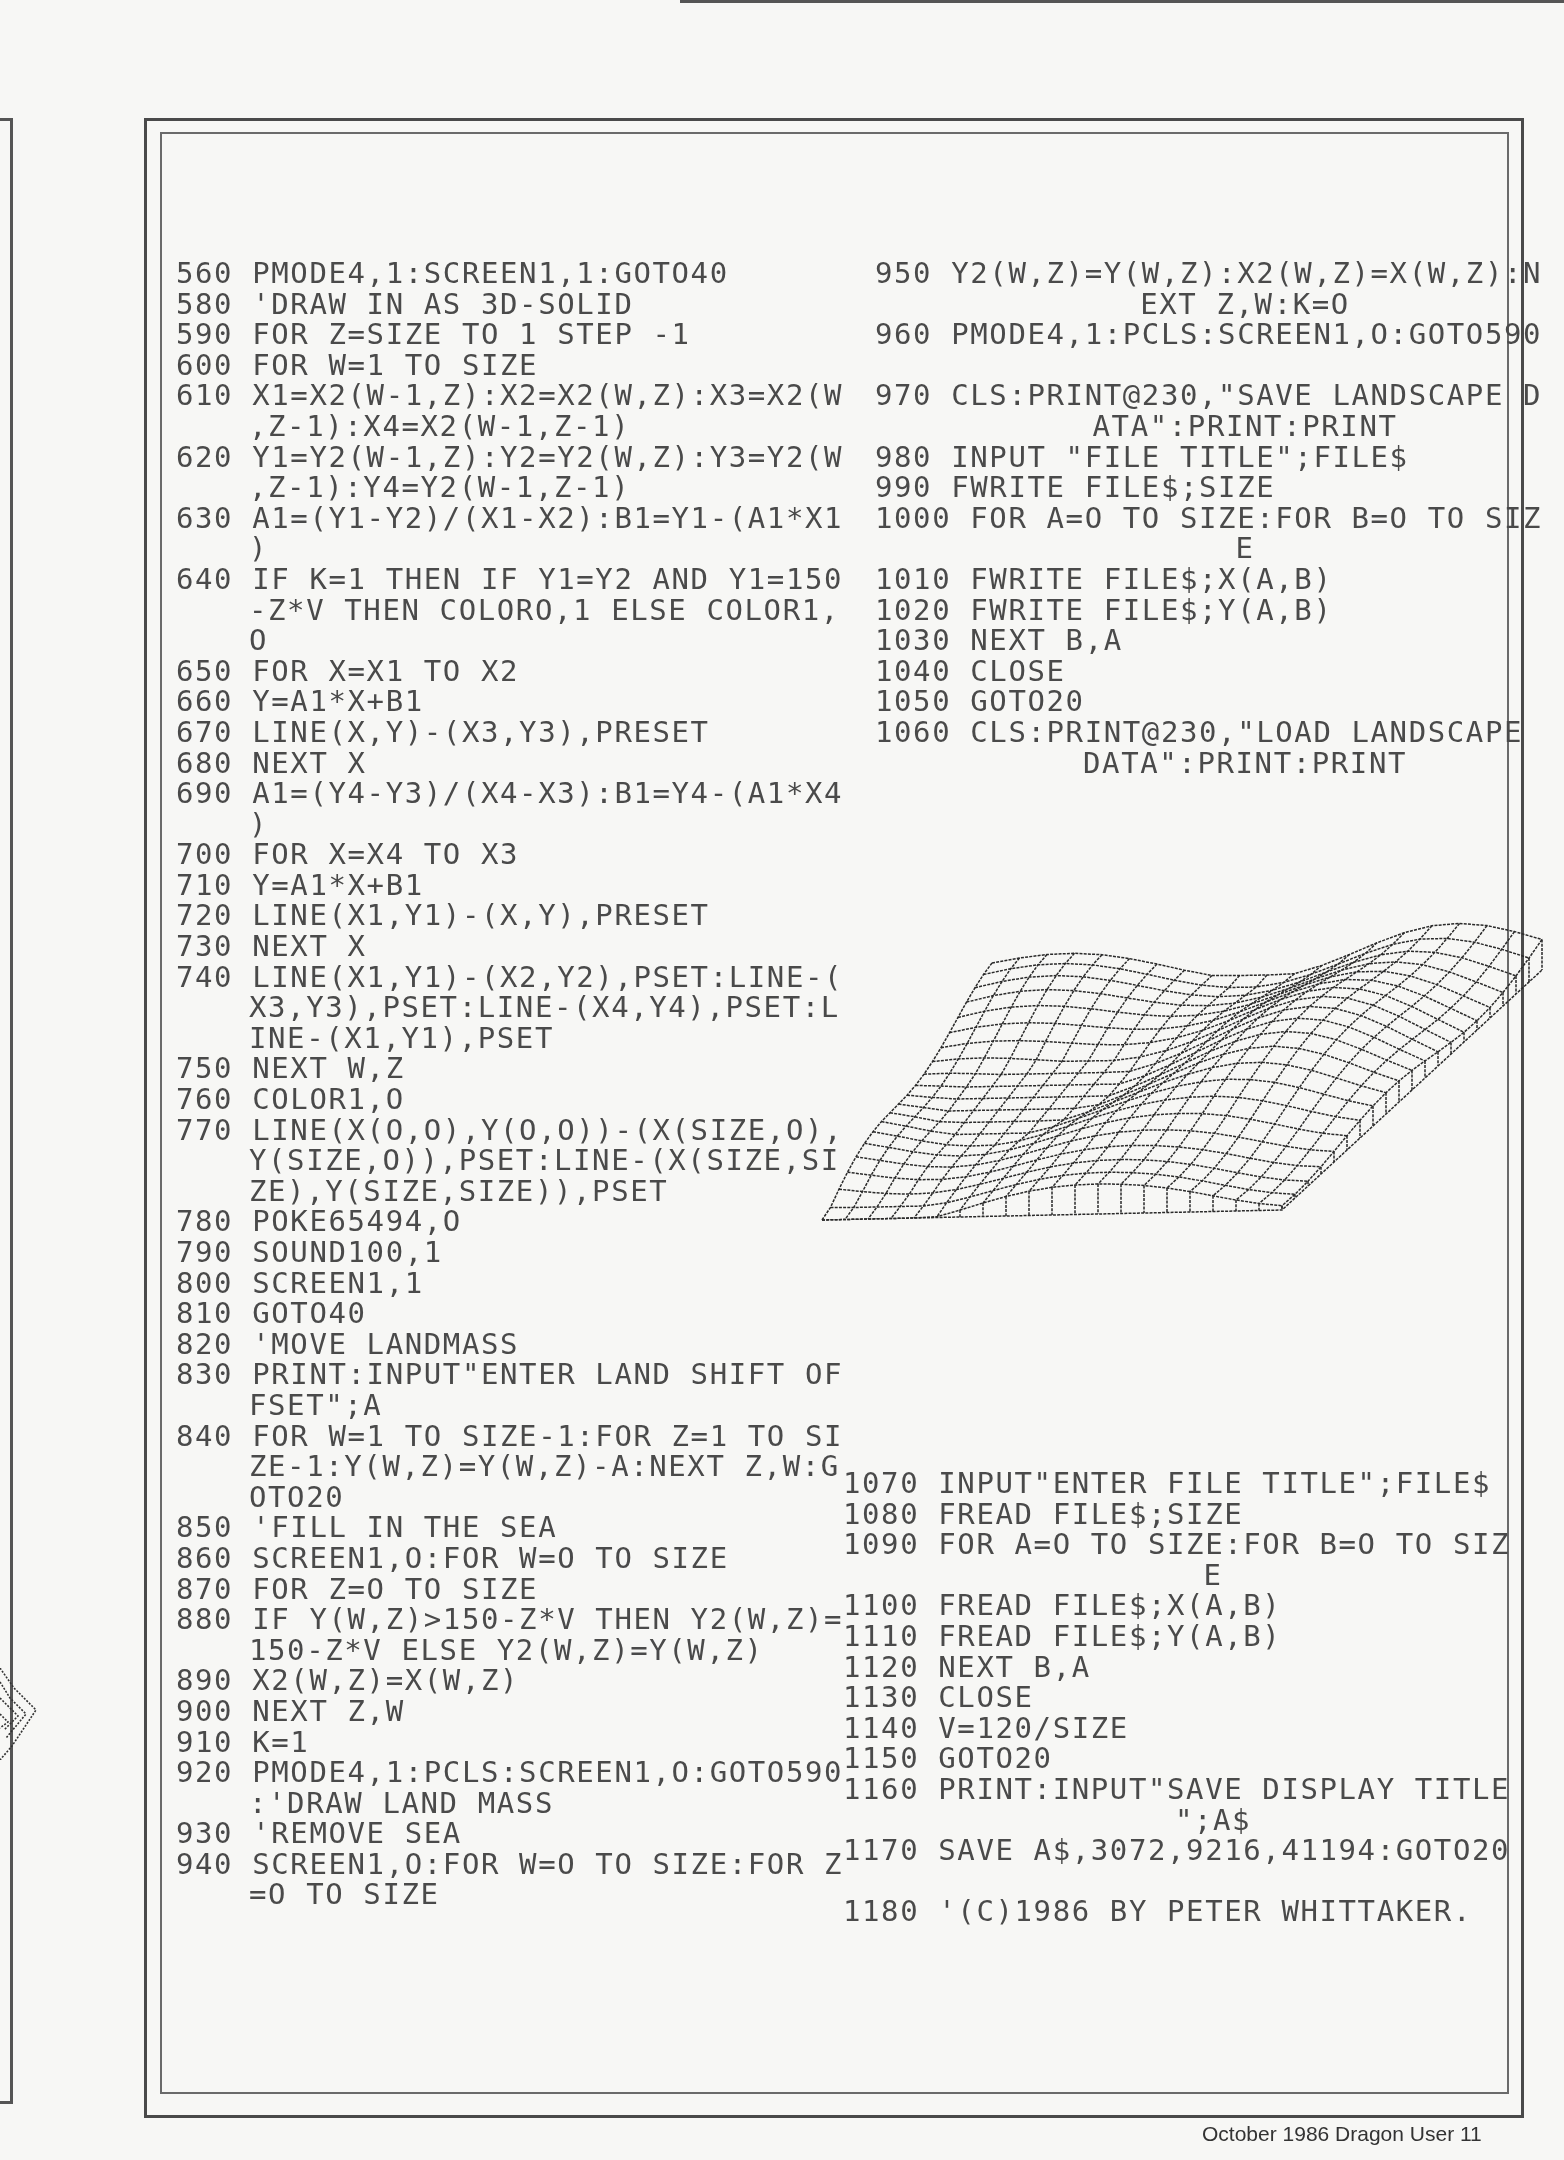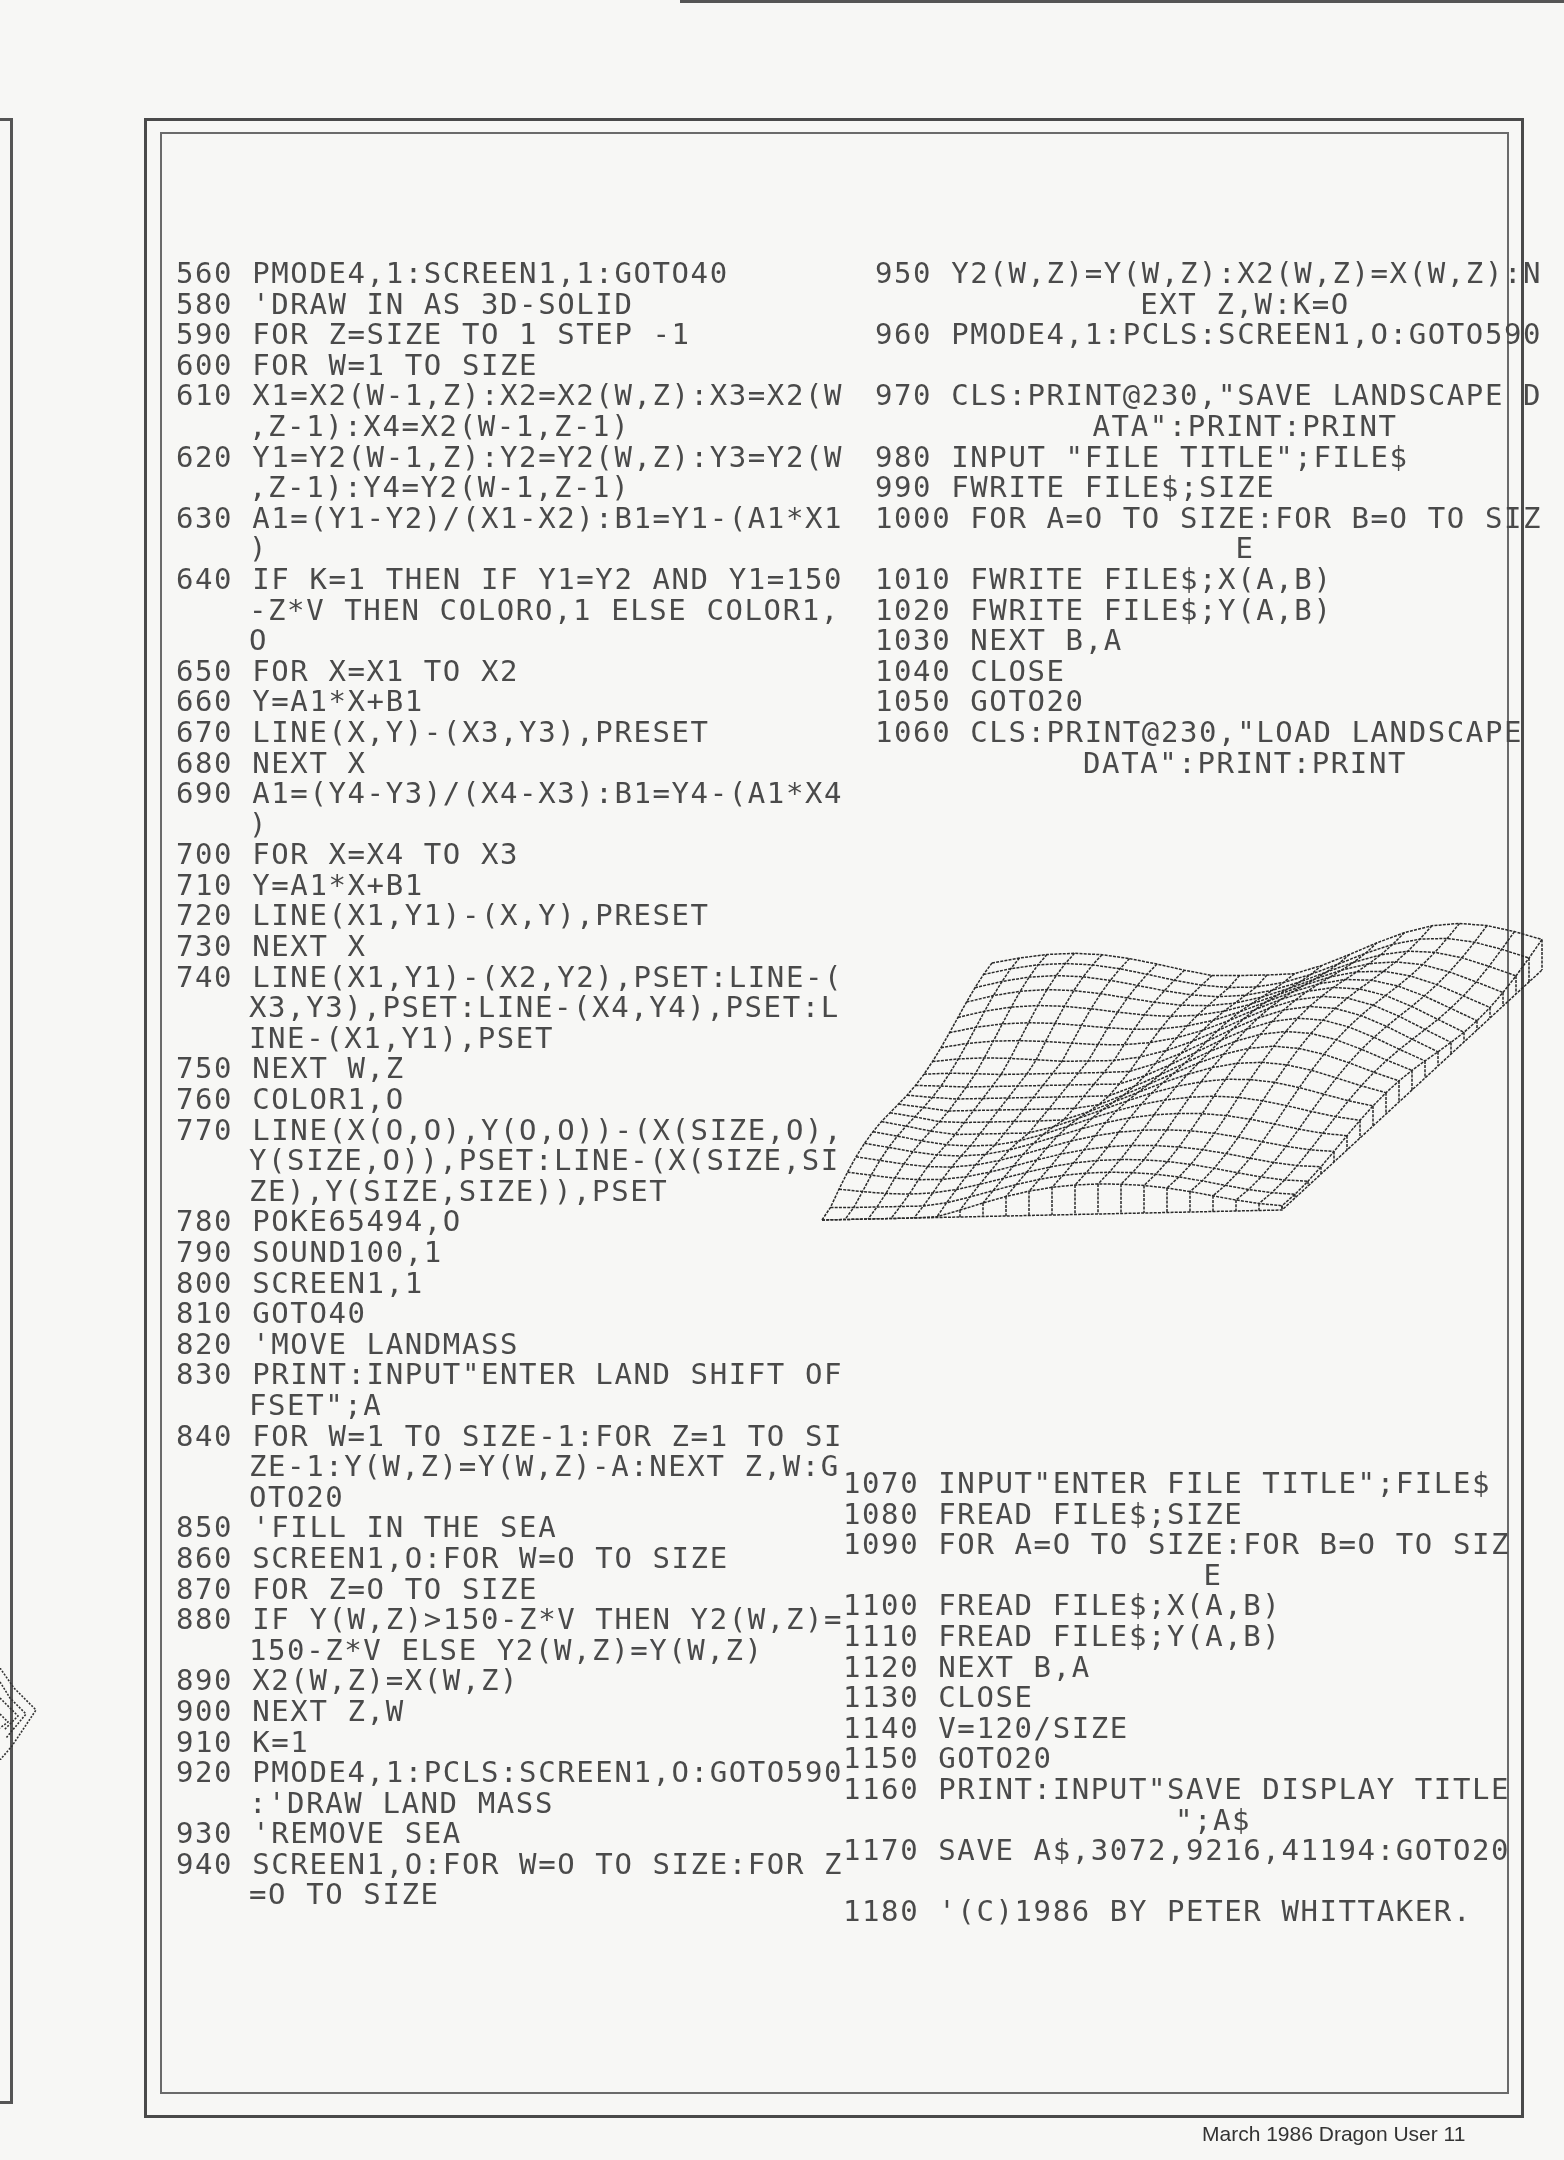--- a/index.html
+++ b/index.html
@@ -150,13 +150,13 @@
       <polyline points="535.0,215.7 535.0,230.0"></polyline>
       <polyline points="522.0,231.4 522.0,242.0"></polyline>
       <polyline points="509.0,246.8 509.0,254.0"></polyline>
       <polyline points="496.0,261.2 496.0,266.0"></polyline>
       <polyline points="483.0,274.3 483.0,278.0"></polyline>
       <polyline points="470.0,285.7 470.0,290.0"></polyline>
       <polyline points="10.0,300.0 470.0,290.0 730.0,50.0"></polyline>
     </g>
   </svg>
 
-<div class="footer">March 1986 Dragon User 11</div>
+<div class="footer">October 1986 Dragon User 11</div>
 
 </body></html>

